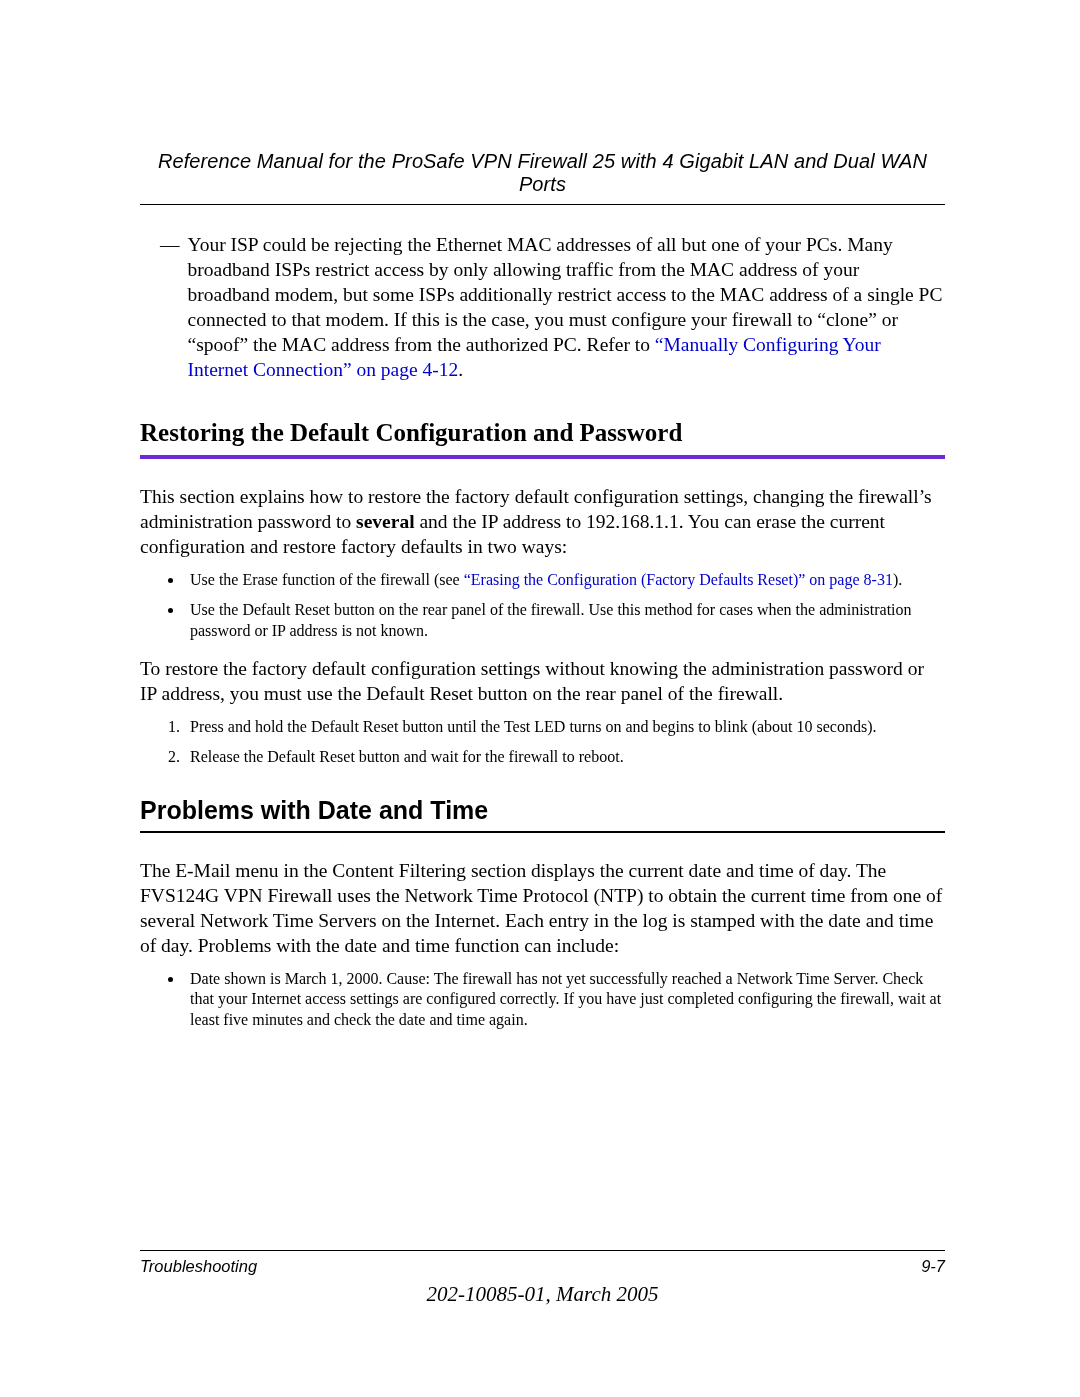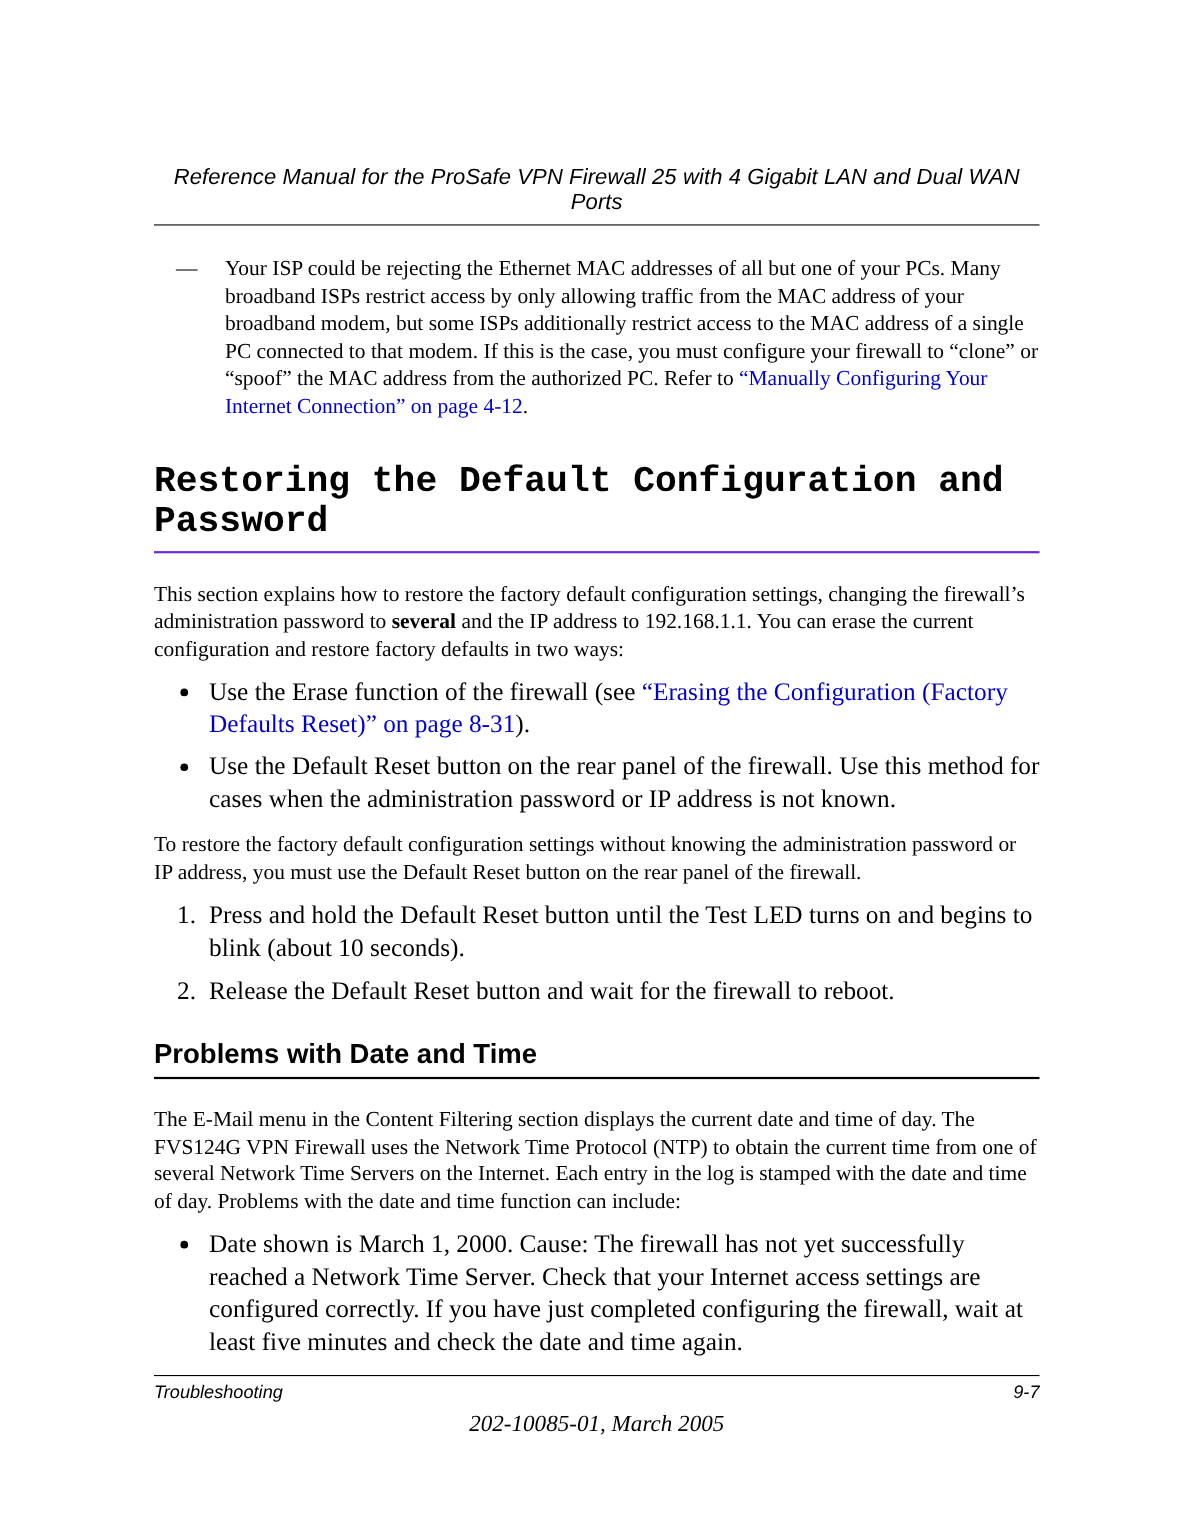--- a/index.html
+++ b/index.html
@@ -32,48 +32,47 @@
     margin: 0 0 22px 20px;
     font-size: 19.5px;
     line-height: 1.28;
   }
   .dash-item .dash {
     flex: 0 0 auto;
     padding-right: 8px;
   }
   .dash-item .dash-body {
     flex: 1 1 auto;
-    margin-left: 17px;
   }
   .link {
     color: #0000cc;
   }
   h2.section {
-    font-family: Liberation Mono, monospace;
+    font-family: Liberation Serif, serif;
     font-weight: bold;
-    font-size: 33px;
+    font-size: 25px;
     margin: 36px 0 2px 0;
-    border-bottom: 2px solid #6d28d9;
+    border-bottom: 4px solid #6d28d9;
     padding-bottom: 8px;
   }
   h2.subsection {
     font-family: Arial, Helvetica, sans-serif;
     font-weight: bold;
     font-size: 25px;
     margin: 28px 0 2px 0;
     border-bottom: 2px solid #000;
     padding-bottom: 6px;
   }
   p.body {
     font-size: 19.5px;
     line-height: 1.28;
     margin: 26px 0 10px 0;
   }
   ul.bullets, ol.steps {
-    font-size: 23px;
+    font-size: 16px;
     line-height: 1.28;
     padding-left: 44px;
     margin: 8px 0 8px 0;
   }
   ul.bullets li, ol.steps li {
     margin-bottom: 10px;
     padding-left: 6px;
   }
   ul.bullets {
     list-style-type: disc;

